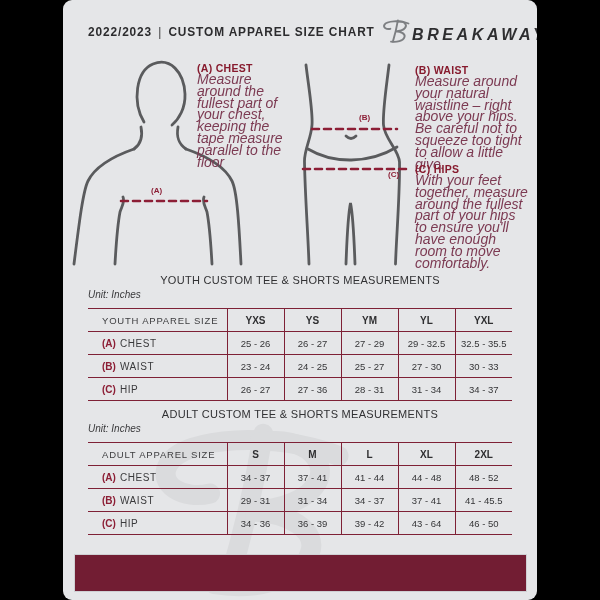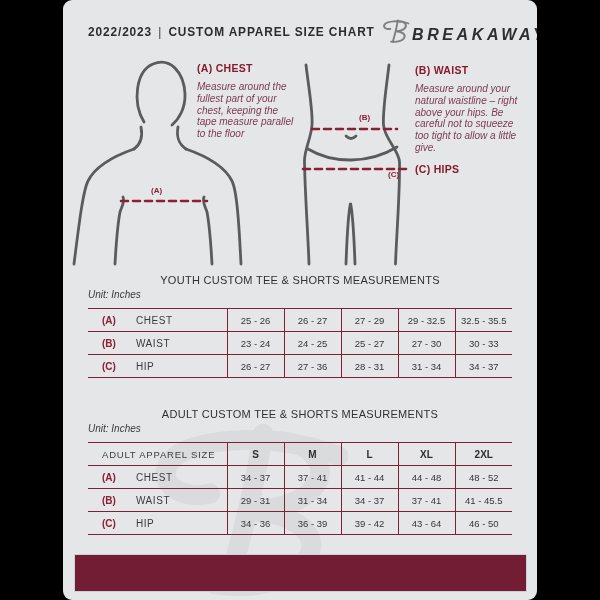--- a/index.html
+++ b/index.html
@@ -19,21 +19,21 @@
 
   
   .fig { position:absolute; }
   .fig-torso { left:8px; top:56px; width:172px; height:212px; }
   .fig-lower { left:230px; top:62px; width:115px; height:205px; }
   .meas-label { position:absolute; font-size:8px; font-weight:bold; color:#8c1e35; }
 
   
   .instr { position:absolute; }
   .instr h3 { font-size:10.5px; font-weight:bold; color:#871b2e; letter-spacing:0.3px; }
-  .instr p  { margin-top:7px; font-size:10px; font-style:italic; color:#7c3a52;
+  .instr p  { font-size:14px; font-style:italic; color:#7c3a52;
               line-height:11.8px; white-space:pre-line; }
   .instr-chest { left:134px; top:62px;  width:97px; }
   .instr-waist { left:352px; top:64px;  width:112px; }
   .instr-hips  { left:352px; top:163px; width:114px; }
 
   
   .tbl-title { position:absolute; width:424px; left:25px; text-align:center;
                font-weight:normal; font-size:11px; color:#313133; letter-spacing:0.3px; }
   .tbl-unit  { position:absolute; width:424px; left:25px; 
                font-style:italic; font-size:10px; color:#3a3a3c; }
@@ -42,21 +42,21 @@
   #youth-title { top:274px; } #youth-unit { top:289px; } #youth-table { top:308px; }
   #adult-title { top:408px; } #adult-unit { top:423px; } #adult-table { top:442px; }
   th, td { height:23px; border-top:1px solid #7e2136; border-bottom:1px solid #7e2136;
            vertical-align:middle; background:transparent; }
   th + th, td + td { border-left:1px solid #7e2136; }
   th.size-col, td.row-head { text-align:left; padding-left:14px; }
   th.size-col { font-weight:normal; font-size:9.5px; letter-spacing:0.8px; color:#3e3e40; }
   th.size-hd { font-weight:bold; font-size:10px; color:#2f2f31; text-align:center; }
   td { text-align:center; font-size:9.5px; color:#353537; }
   td.row-head .pfx { font-weight:bold; color:#8c1e35; font-size:10px; }
-  td.row-head .lbl { font-size:10px; letter-spacing:0.6px; color:#3a3a3c; margin-left:20px; }
+  td.row-head .lbl { font-size:10px; letter-spacing:0.6px; color:#3a3a3c; margin-left:4px; }
 
   
   .watermark { position:absolute; left:68px; top:416px; width:238px; height:186px;
                z-index:1; opacity:1; }
   .footer-bar { position:absolute; left:11px; top:554px; width:453px; height:38px;
                 background:#721d33; border:1px solid #cfd0d3; z-index:3; }
 </style>
 </head>
 <body>
 
@@ -100,40 +100,50 @@
   <div class="instr instr-chest">
     <h3>(A) CHEST</h3>
     <p>Measure around the fullest part of your chest, keeping the tape measure parallel to the floor</p>
   </div>
   <div class="instr instr-waist">
     <h3>(B) WAIST</h3>
     <p>Measure around your natural waistline – right above your hips. Be careful not to squeeze too tight to allow a little give.</p>
   </div>
   <div class="instr instr-hips">
     <h3>(C) HIPS</h3>
+    <p>With your feet together, measure around the fullest part of your hips to ensure you'll
+have enough room to move comfortably.</p>
   </div>
 
   <svg class="watermark" viewBox="0 0 48 42" fill="none" stroke="#dadbdd" stroke-width="4.5" stroke-linecap="round">
     <path d="M 44 9 C 30 3.5 9 4.5 5.5 11 C 3 15.5 9 19 15 17.5"></path>
     <path d="M 27 4 C 25 16 22 28 19 38"></path>
     <path d="M 26 6 C 37 4 42.5 11 38.5 16 C 35.5 20 28 21.5 23 21.5 C 33 21.5 39.5 26 37.5 31 C 35.5 37 25 39.5 16 38"></path>
   </svg>
 
   <div class="tbl-title" id="youth-title">YOUTH CUSTOM TEE &amp; SHORTS MEASUREMENTS</div>
   <div class="tbl-unit" id="youth-unit">Unit: Inches</div>
   <table id="youth-table">
     <colgroup>
         <col style="width:139px">
         <col style="width:57px">
         <col style="width:57px">
         <col style="width:57px">
         <col style="width:57px">
         <col style="width:57px">
       </colgroup>
     <tbody>
+        <tr>
+      <th class="size-col">YOUTH APPAREL SIZE</th>
+      <th class="size-hd">YXS</th>
+      <th class="size-hd">YS</th>
+      <th class="size-hd">YM</th>
+      <th class="size-hd">YL</th>
+      <th class="size-hd">YXL</th>
+    </tr>
     <tr>
       <td class="row-head"><span class="pfx">(A)</span><span class="lbl">CHEST</span></td>
       <td>25 - 26</td>
       <td>26 - 27</td>
       <td>27 - 29</td>
       <td>29 - 32.5</td>
       <td>32.5 - 35.5</td>
     </tr>
     <tr>
       <td class="row-head"><span class="pfx">(B)</span><span class="lbl">WAIST</span></td>

